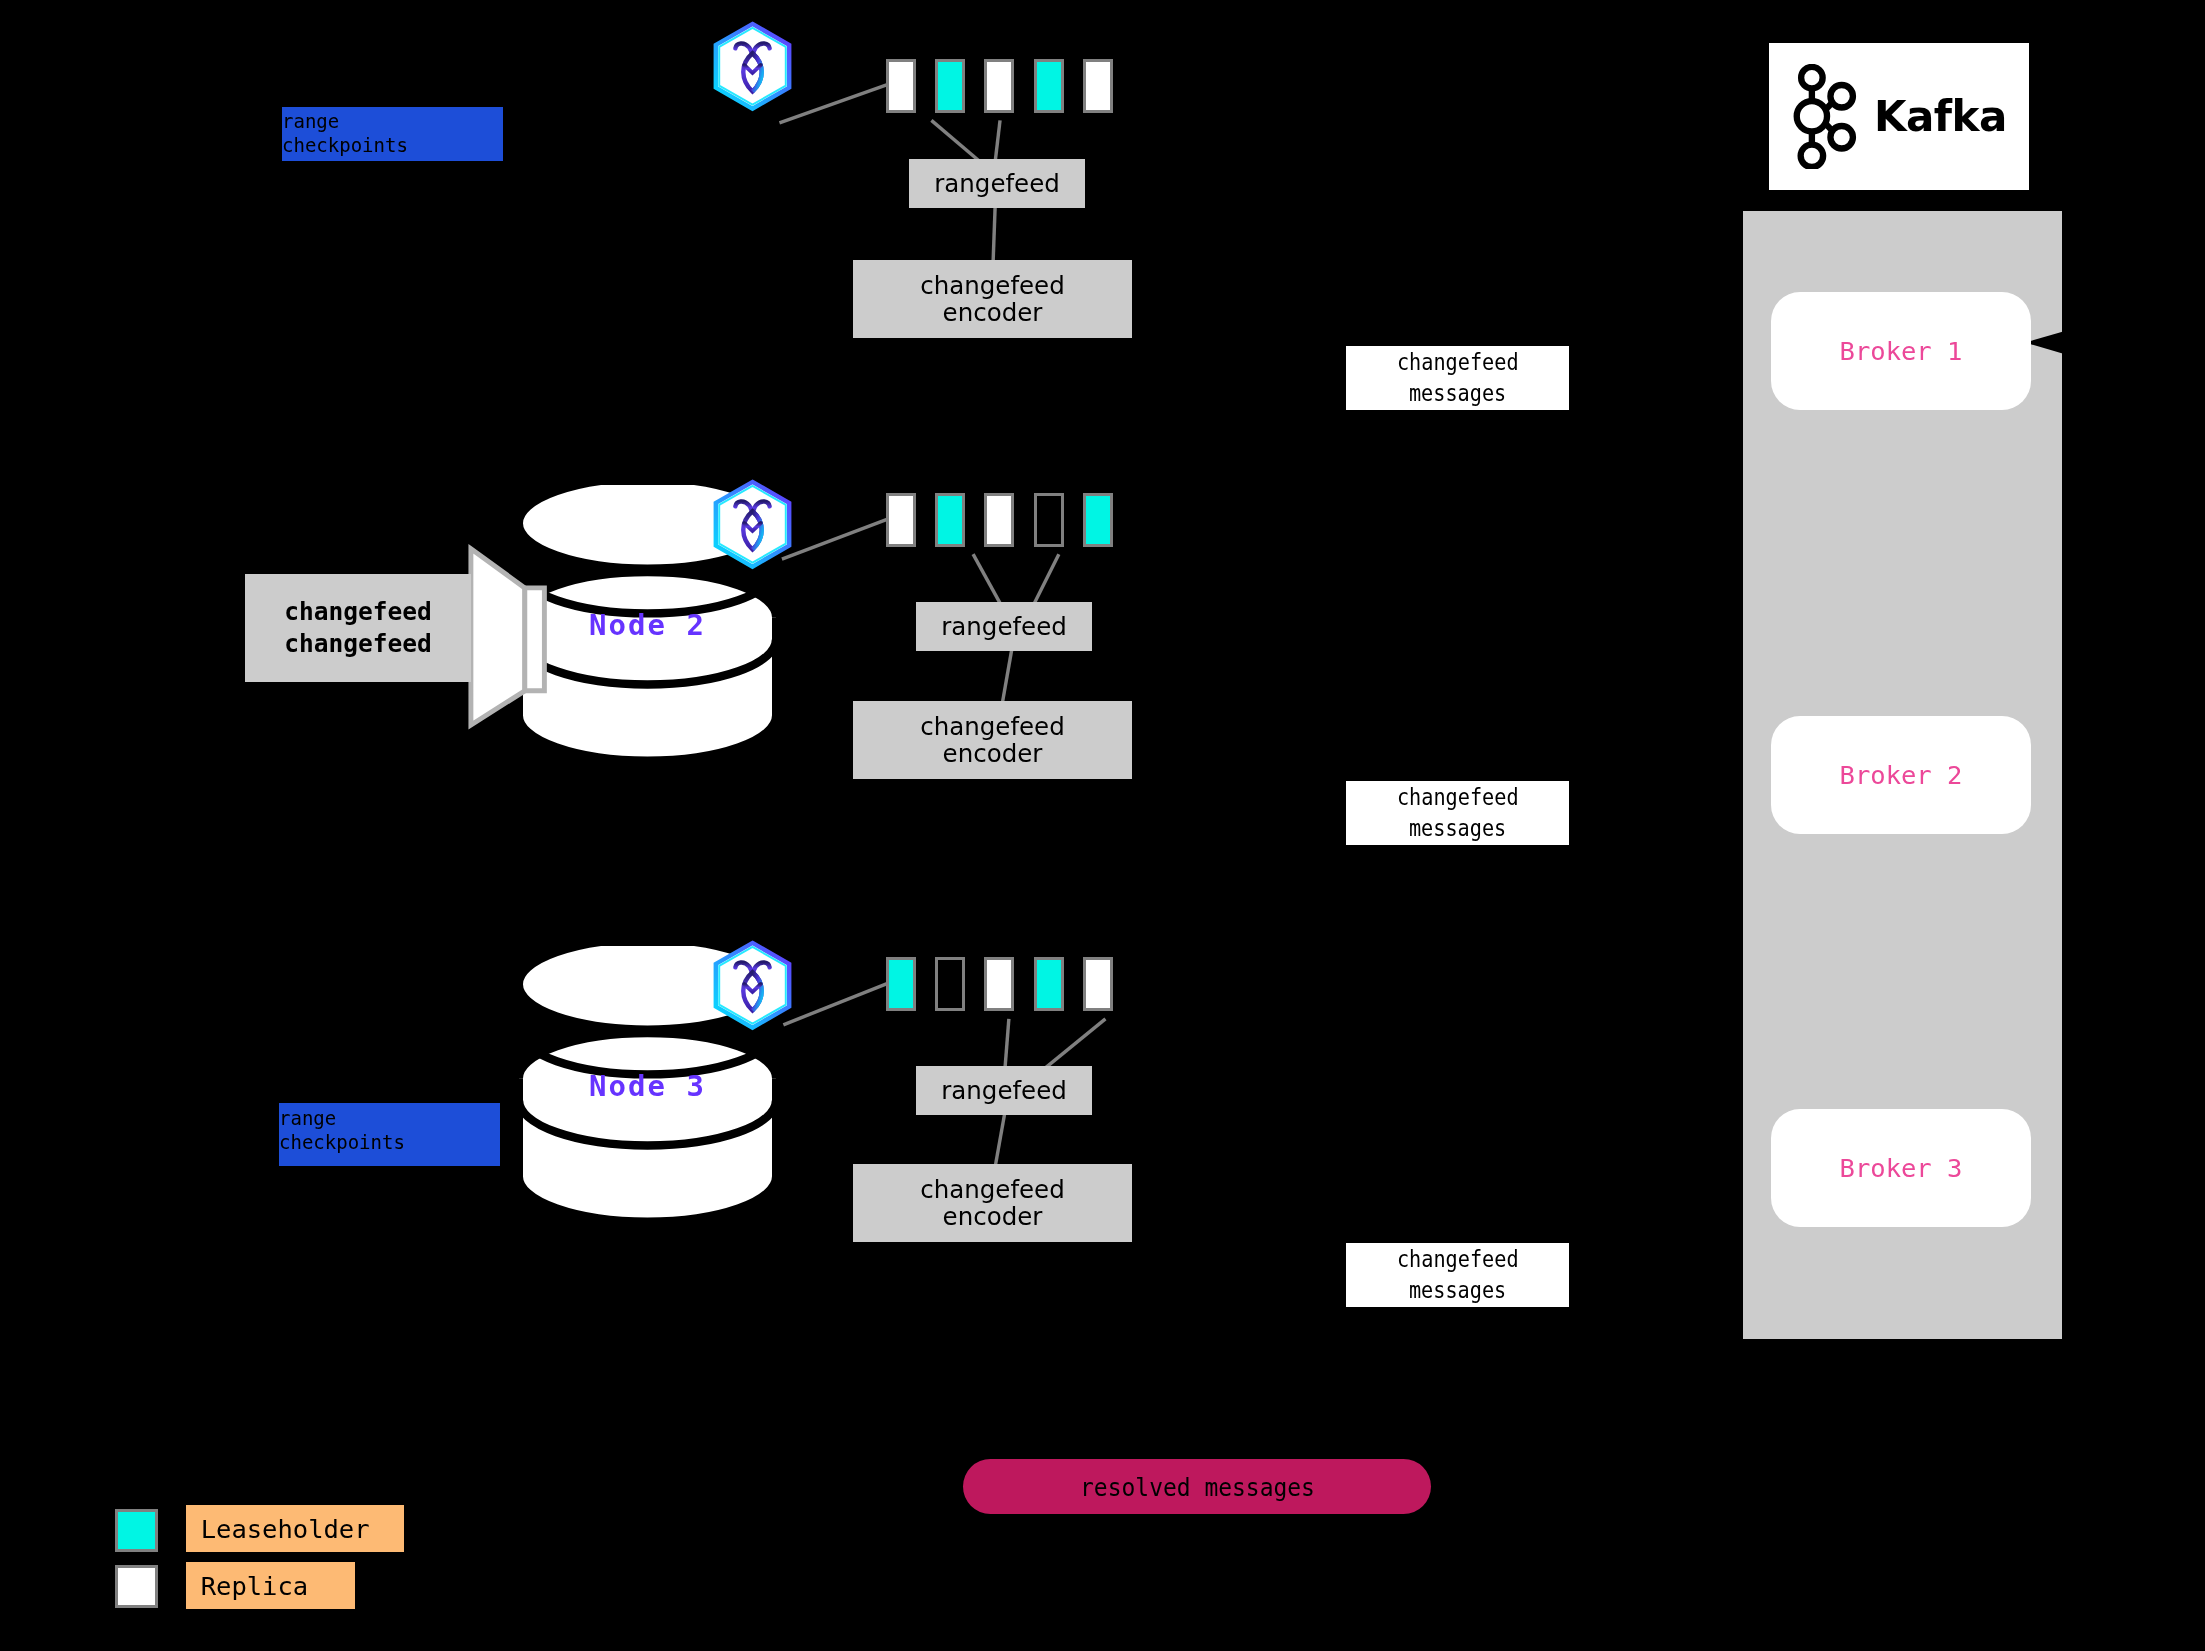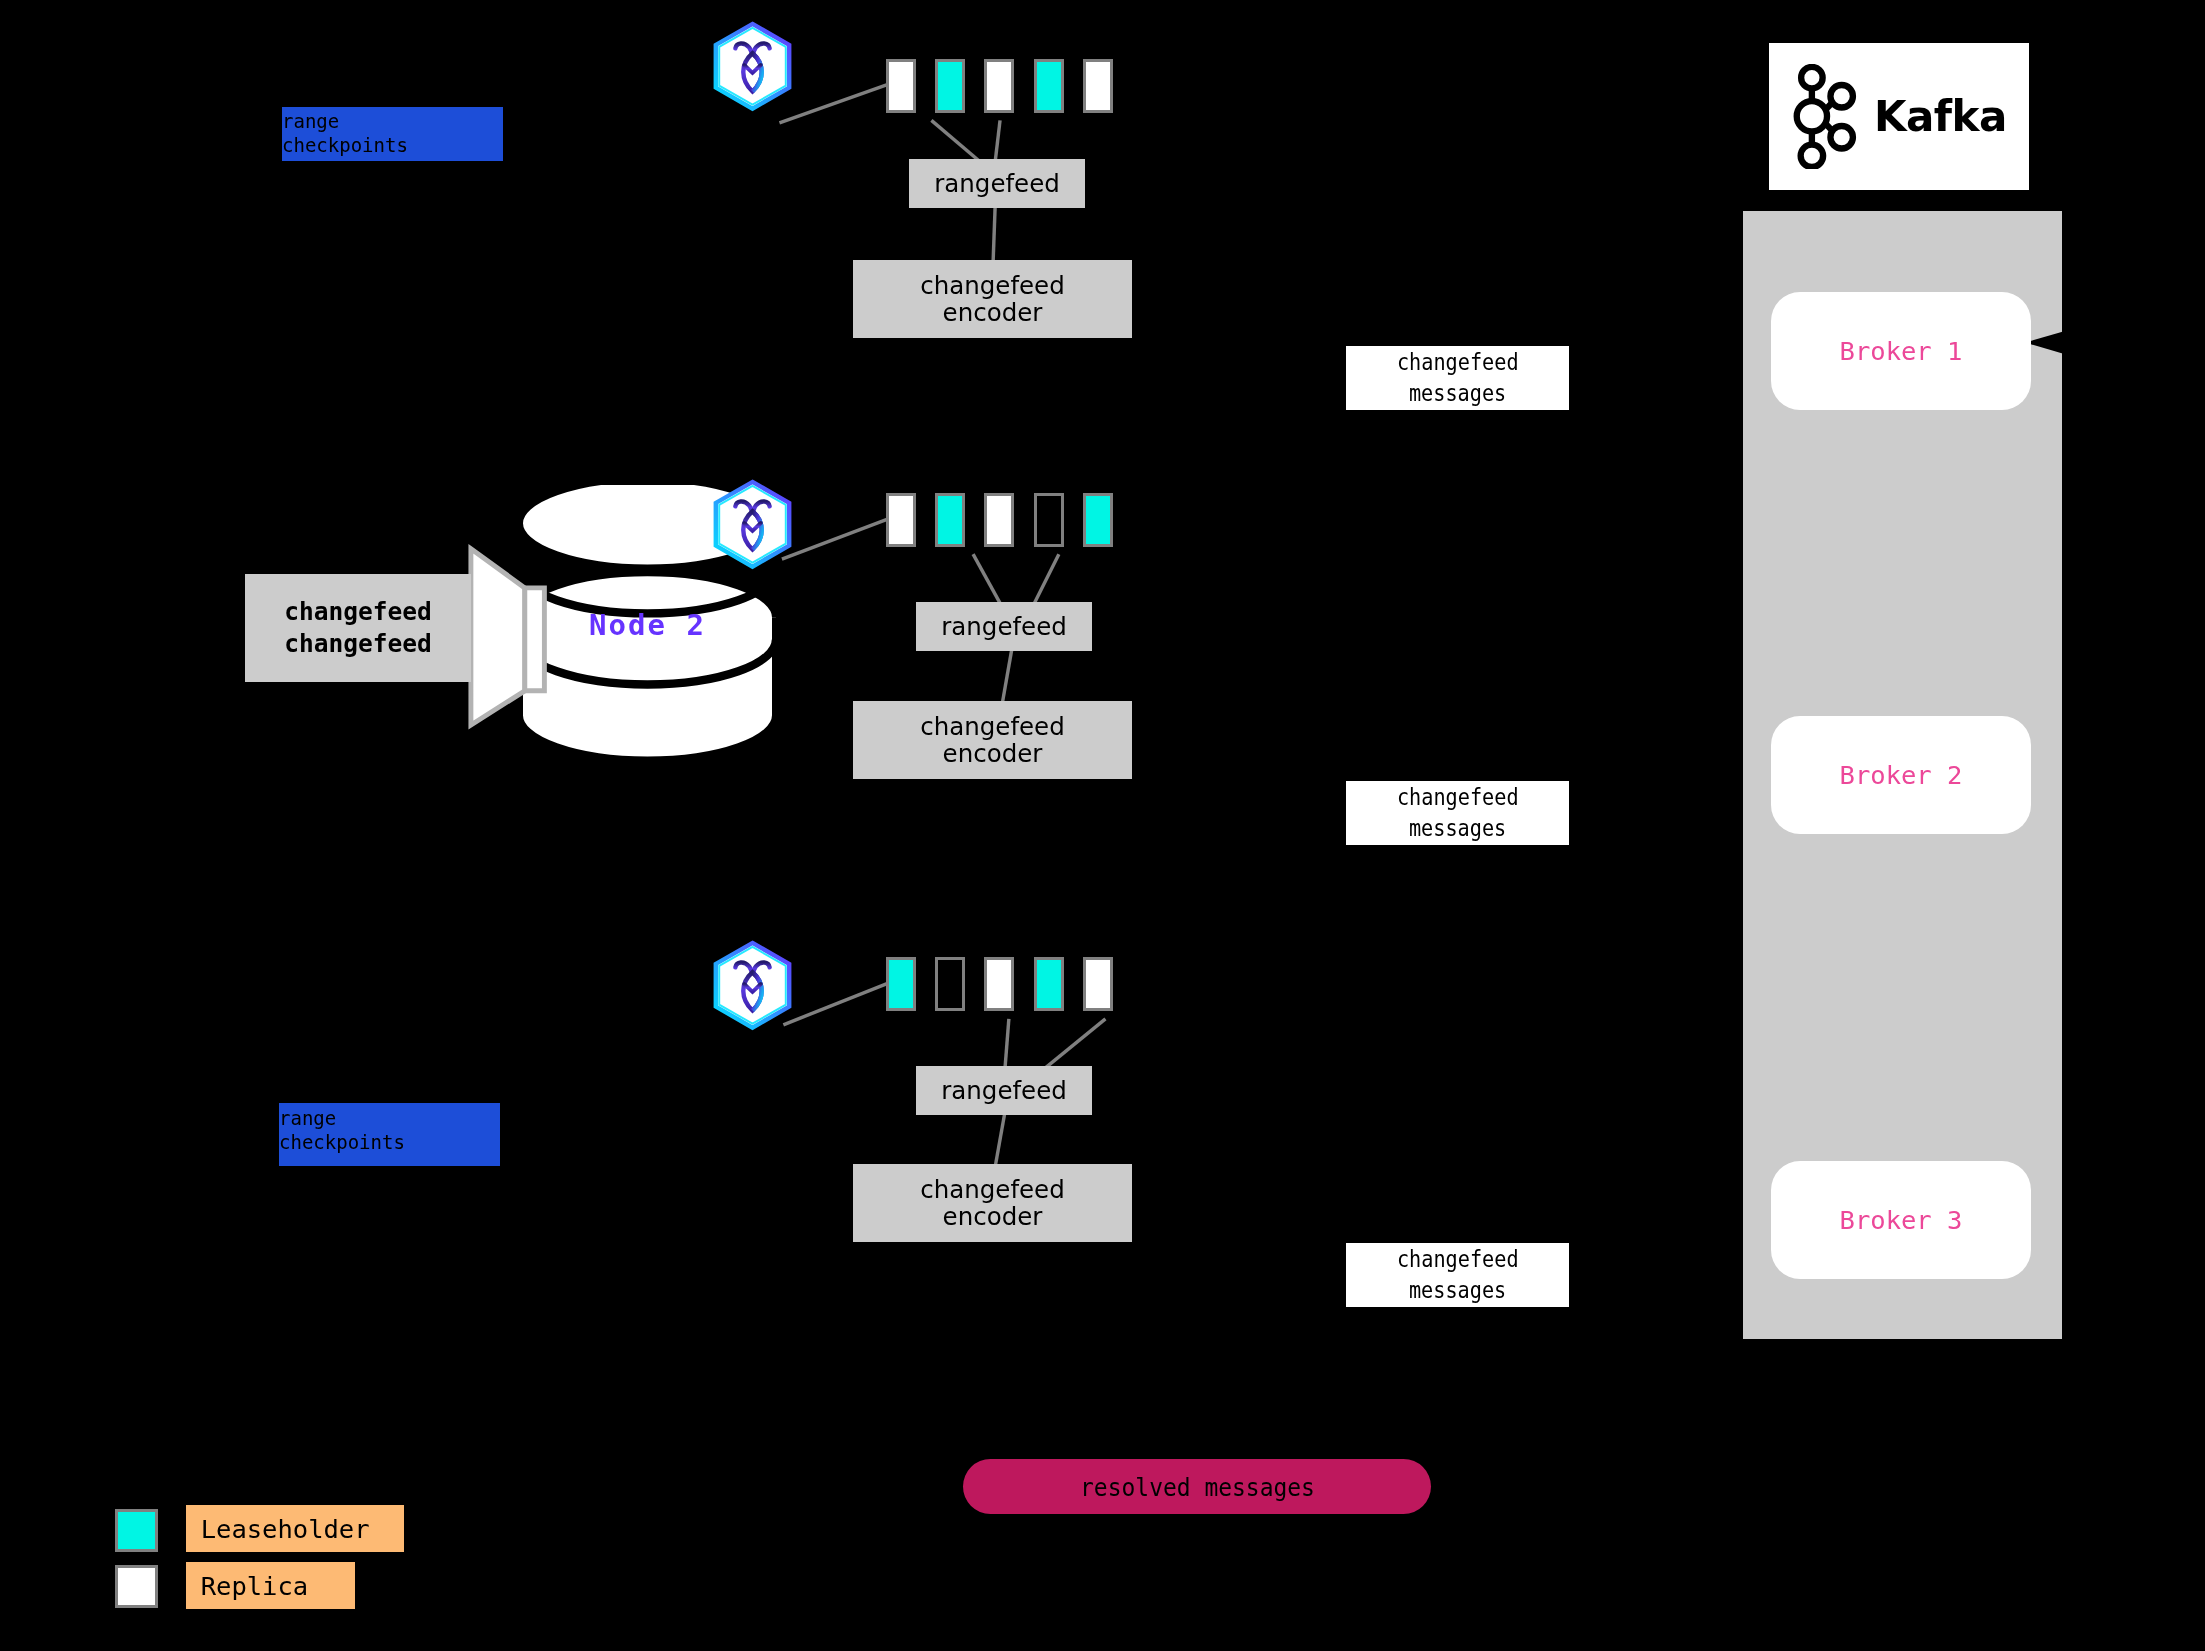--- a/index.html
+++ b/index.html
@@ -279,20 +279,30 @@
 
   <div class="graybox" style="left:916px;top:602px;width:176px;height:49px;">
     <span>rangefeed</span>
   </div>
 
   <div class="graybox" style="left:853px;top:701px;width:279px;height:78px;flex-direction:column;">
     <span>changefeed</span>
     <span>encoder</span>
   </div>
 
+  <div class="cyl" style="left:515px;top:946px;">
+    <svg width="265" height="299" viewBox="0 0 540 610">
+      <ellipse cx="270" cy="270" rx="262" ry="92" fill="#fff" stroke="#000" stroke-width="16"></ellipse>
+      <path d="M8 270 L8 470 A262 92 0 0 0 532 470 L532 270" fill="#fff" stroke="#000" stroke-width="16"></path>
+      <path d="M8 170 A262 92 0 0 0 532 170" fill="none" stroke="#000" stroke-width="17"></path>
+      <path d="M8 315 A262 92 0 0 0 532 315" fill="none" stroke="#000" stroke-width="17"></path>
+      <ellipse cx="270" cy="78" rx="262" ry="92" fill="#fff" stroke="#000" stroke-width="16"></ellipse>
+    </svg>
+    <div class="cyl-label" style="top:123px;">Node 3</div>
+  </div>
 
   <div class="hexlogo" style="left:706px;top:939px;">
     <svg width="93" height="93" viewBox="0 0 190 190">
       <polygon points="95,8 170,51 170,138 95,181 20,138 20,51" fill="#ffffff" stroke="url(#hg1)" stroke-width="9"></polygon>
       <polygon points="95,16 163,55 163,134 95,173 27,134 27,55" fill="none" stroke="#00e5ff" stroke-width="4" opacity="0.85"></polygon>
       <path d="M60 58 C62 46 78 44 88 56 C92 61 94 68 95 75" fill="none" stroke="url(#bg1)" stroke-width="9" stroke-linecap="round"></path>
       <path d="M130 58 C128 46 112 44 102 56 C98 61 96 68 95 75" fill="none" stroke="url(#bg1)" stroke-width="9" stroke-linecap="round"></path>
       <path d="M95 68 C72 88 68 120 95 146 C122 120 118 88 95 68 Z" fill="#fff" stroke="url(#bg1)" stroke-width="9"></path>
       <path d="M95 68 C118 88 122 120 95 146" fill="none" stroke="url(#bg1b)" stroke-width="9"></path>
       <line x1="95" y1="104" x2="95" y2="146" stroke="url(#bg1)" stroke-width="8"></line>
@@ -359,21 +369,21 @@
   <svg class="abs" style="left:2025px;top:319px;" width="69" height="59" viewBox="0 0 140 120">
     <polygon points="0,48 90,22 90,74" fill="#000"></polygon>
   </svg>
 
   <div class="broker" style="left:1771px;top:292px;width:260px;height:118px;">
     <span>Broker 1</span>
   </div>
   <div class="broker" style="left:1771px;top:716px;width:260px;height:118px;">
     <span>Broker 2</span>
   </div>
-  <div class="broker" style="left:1771px;top:1161px;width:260px;height:118px;">
+  <div class="broker" style="left:1771px;top:1109px;width:260px;height:118px;">
     <span>Broker 3</span>
   </div>
 
   <div class="legend-sw" style="left:115px;top:1509px;width:43px;height:43px;background:#00f5e4;"></div>
   <div class="legend-txt" style="left:186px;top:1505px;width:218px;height:47px;">
     <span>Leaseholder</span>
   </div>
 
   <div class="legend-sw" style="left:115px;top:1565px;width:43px;height:43px;background:#ffffff;"></div>
   <div class="legend-txt" style="left:186px;top:1562px;width:169px;height:47px;">

